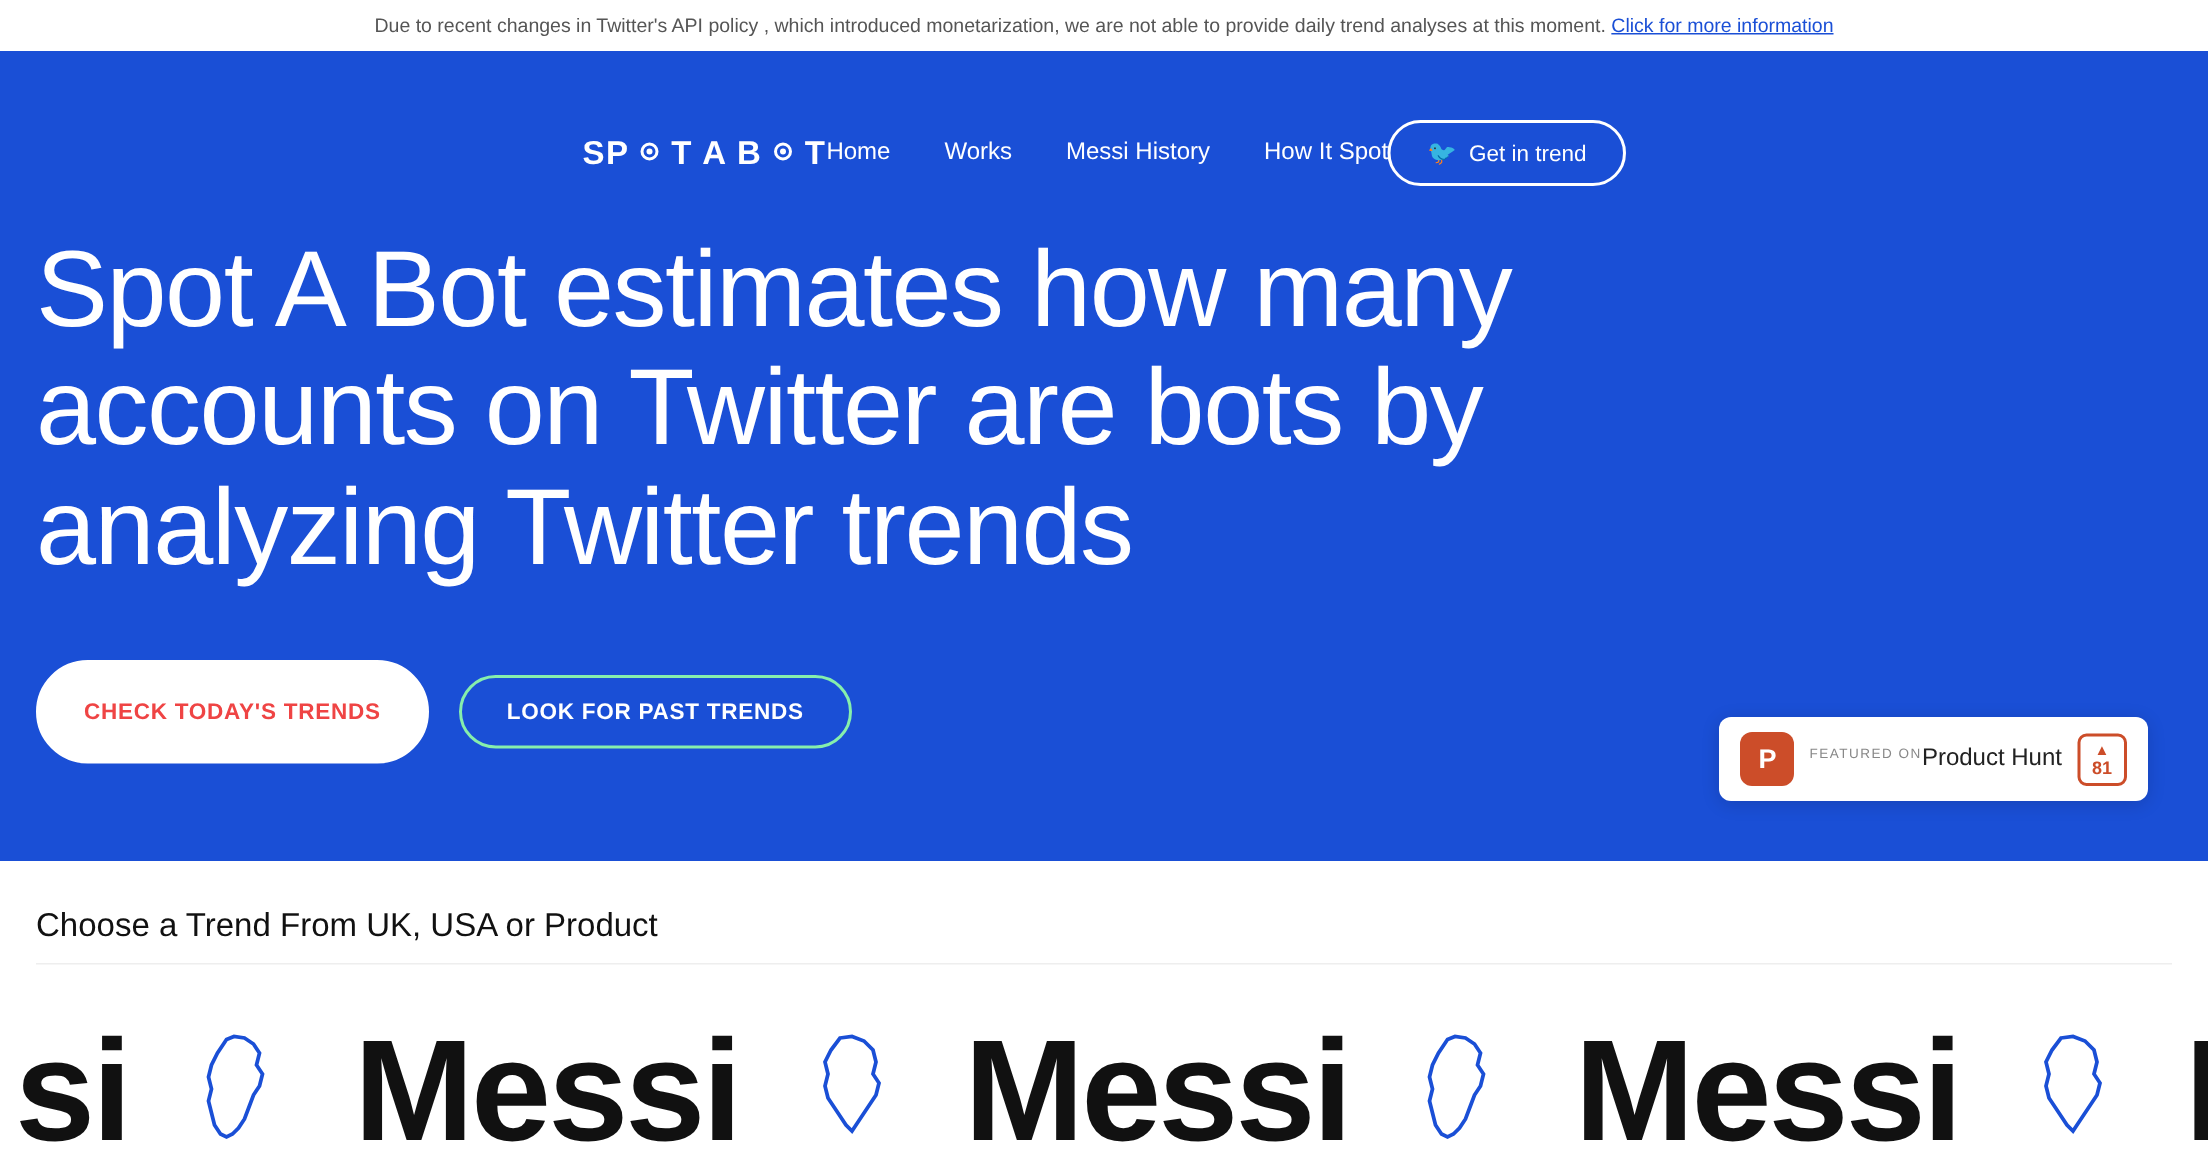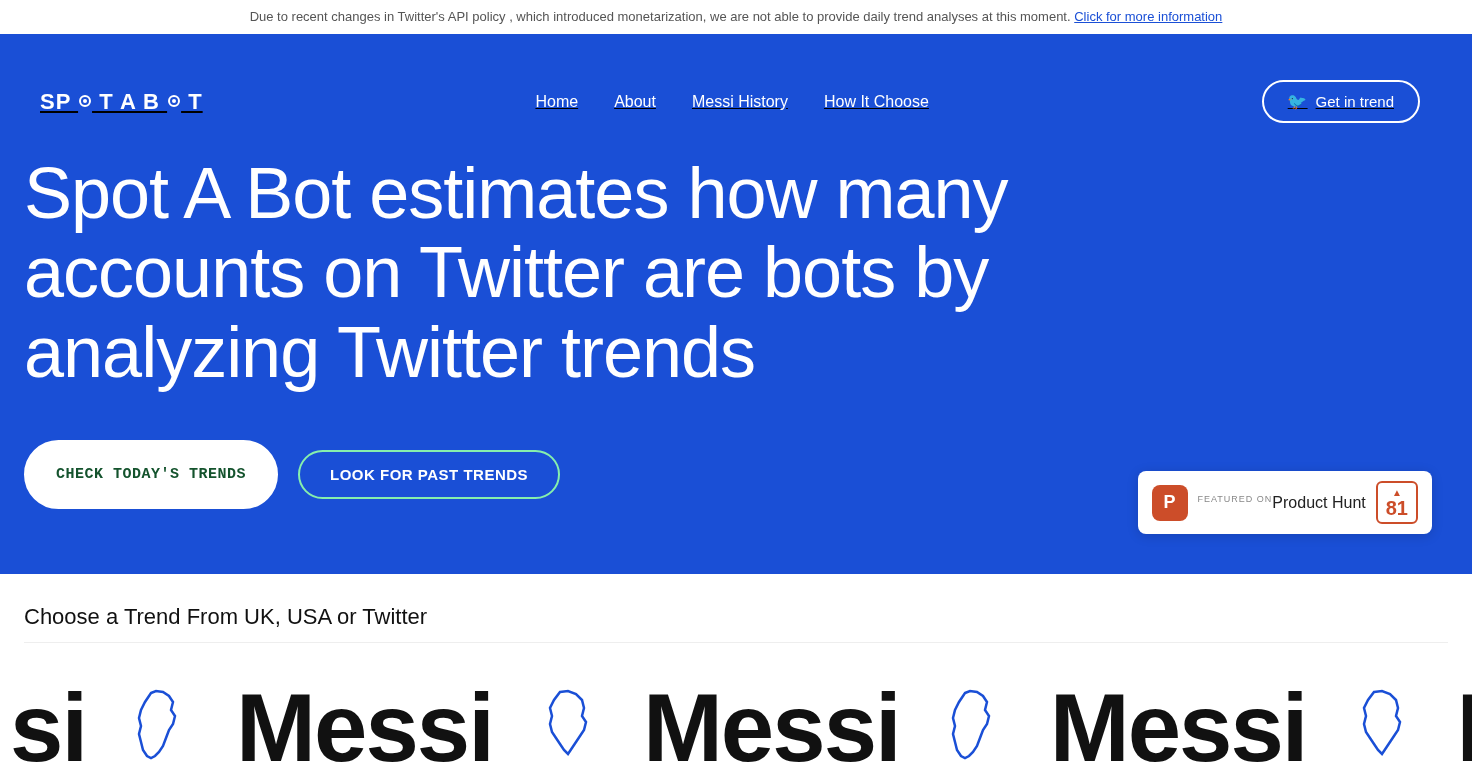--- a/index.html
+++ b/index.html
@@ -12,27 +12,26 @@
       font-family: -apple-system, BlinkMacSystemFont, 'Segoe UI', Arial, sans-serif;
       overflow-x: hidden;
       width: 1472px;
     }
 
     
     .navbar {
       position: absolute;
       top: 32px;
       left: 0;
-      right: 12px;
-      display: flex;
-      align-items: center;
-      justify-content: space-between;
+      right: 0;
+      display: flex;
+      align-items: center;
+      justify-content: center;
       padding: 14px 40px;
       z-index: 10;
-      text-decoration: underline;
     }
 
     .logo {
       display: flex;
       align-items: center;
     }
 
     .logo-text {
       color: white;
       font-size: 22px;
@@ -97,30 +96,29 @@
     .hero-buttons {
       display: flex;
       align-items: center;
       gap: 20px;
       margin-top: 48px;
       flex-wrap: wrap;
     }
 
     .btn-primary {
       background: white;
-      color: #14532d;
+      color: #ef4444;
       border: 2px solid white;
       padding: 24px 30px;
       border-radius: 50px;
       font-size: 15px;
       font-weight: 700;
       cursor: pointer;
       letter-spacing: 0.5px;
       text-transform: uppercase;
-      font-family: Liberation Mono, monospace;
     }
 
     .btn-secondary {
       background: transparent;
       color: white;
       border: 2px solid #86efac;
       padding: 14px 30px;
       border-radius: 50px;
       font-size: 15px;
       font-weight: 700;
@@ -183,21 +181,21 @@
       padding: 4px 8px;
       color: #cc4d29;
       font-weight: 700;
     }
 
     .ph-arrow {
       font-size: 10px;
     }
 
     .ph-count {
-      font-size: 20px;
+      font-size: 12px;
       line-height: 1;
     }
 
     
     .trends-section {
       background: white;
       padding: 30px 24px 0 24px;
     }
 
     .trends-title {
@@ -290,23 +288,23 @@
         T A B
         <span style="display:inline-block; width:12px; height:12px; border:2px solid white; border-radius:50%; vertical-align:middle; margin:0 1px; position:relative; top:-2px;">
           <span style="display:block; width:4px; height:4px; background:white; border-radius:50%; margin:2px auto;"></span>
         </span>
         T
       </span>
     </div>
 
     <ul class="nav-links">
       <li><a href="#">Home</a></li>
-      <li><a href="#">About</a></li>
+      <li><a href="#">Works</a></li>
       <li><a href="#">Messi History</a></li>
-      <li><a href="#">How It Choose</a></li>
+      <li><a href="#">How It Spot</a></li>
     </ul>
 
     <button class="nav-btn">
       <span class="twitter-icon">🐦</span>
       <span>Get in trend</span>
     </button>
   </nav>
 
   <div class="hero-content">
     <h1 class="hero-title">Spot A Bot estimates how many accounts on Twitter are bots by analyzing Twitter trends</h1>
@@ -325,21 +323,21 @@
     </div>
     <div class="ph-votes">
       <span class="ph-arrow">▲</span>
       <span class="ph-count">81</span>
     </div>
   </div>
 
 </div>
 
 <div class="trends-section">
-  <h2 class="trends-title">Choose a Trend From UK, USA or Twitter</h2>
+  <h2 class="trends-title">Choose a Trend From UK, USA or Product</h2>
 </div>
 
 <div class="ticker-wrapper">
   <div class="ticker-track">
 
     <div class="ticker-item">
       <span class="ticker-text">si</span>
     </div>
     <div class="ticker-item ticker-flag">
 

